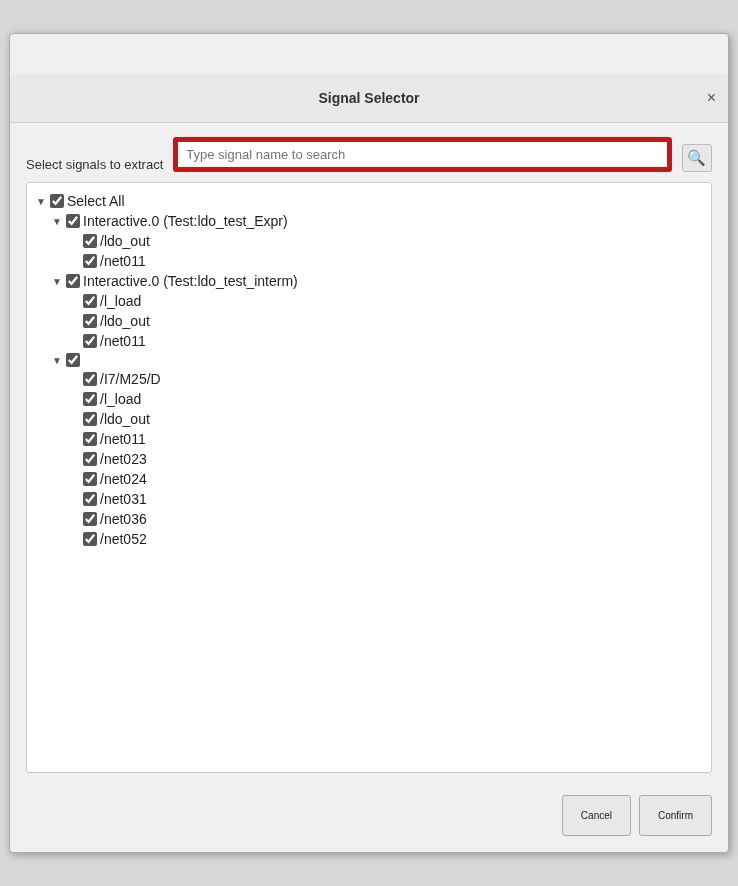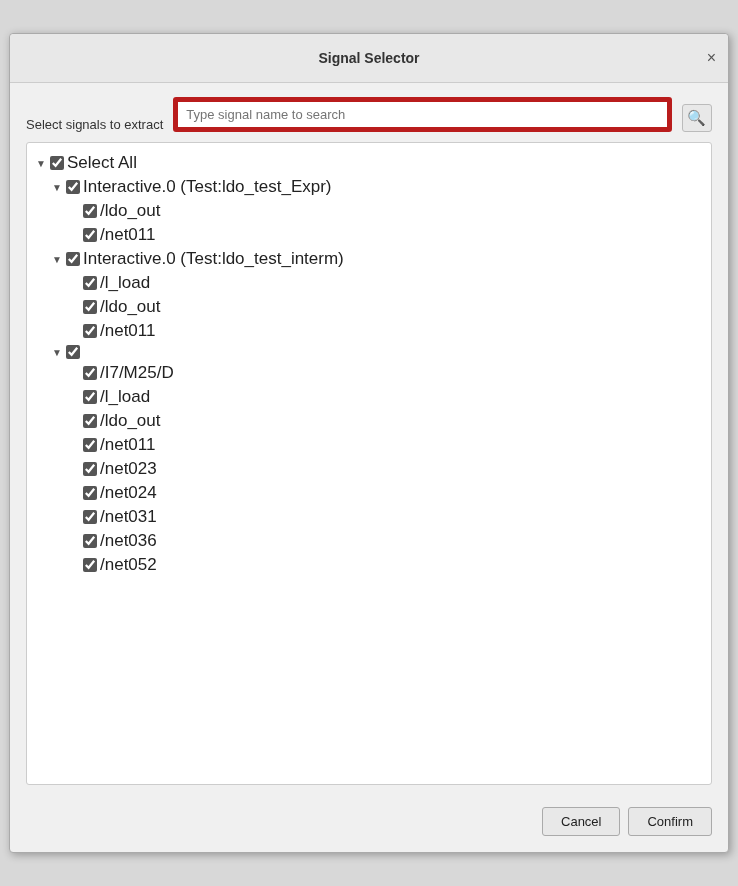--- a/index.html
+++ b/index.html
@@ -25,20 +25,21 @@
     }
     .title-bar {
       background: #e8e8e8;
       border-bottom: 1px solid #ccc;
       padding: 16px 14px;
       display: flex;
       align-items: flex-end;
       justify-content: center;
       position: relative;
       border-radius: 4px 4px 0 0;
+      margin-top: 40px;
     }
     .title-bar-title {
       font-size: 14px;
       font-weight: bold;
       color: #333;
     }
     .close-btn {
       position: absolute;
       right: 12px;
       top: 50%;
@@ -101,21 +102,21 @@
       cursor: default;
     }
     .tree-item input[type="checkbox"] {
       width: 14px;
       height: 14px;
       margin: 0;
       cursor: pointer;
       accent-color: #555;
     }
     .tree-item label {
-      font-size: 17px;
+      font-size: 14px;
       color: #222;
       cursor: pointer;
     }
     .collapse-arrow {
       font-size: 10px;
       color: #555;
       width: 12px;
       display: inline-block;
       text-align: center;
       cursor: pointer;
@@ -125,25 +126,25 @@
     .indent-1 { padding-left: 18px; }
     .indent-2 { padding-left: 50px; }
 
     .footer {
       display: flex;
       justify-content: flex-end;
       padding: 10px 16px 16px 16px;
       gap: 8px;
     }
     .footer-btn {
-      padding: 6px 18px;
+      padding: 14px 18px;
       border: 1px solid #aaa;
       border-radius: 3px;
       background: #e8e8e8;
-      font-size: 13px;
+      font-size: 10px;
       cursor: pointer;
       color: #222;
     }
   </style>
 </head>
 <body>
 
 <div class="dialog">
 
   <div class="title-bar">

